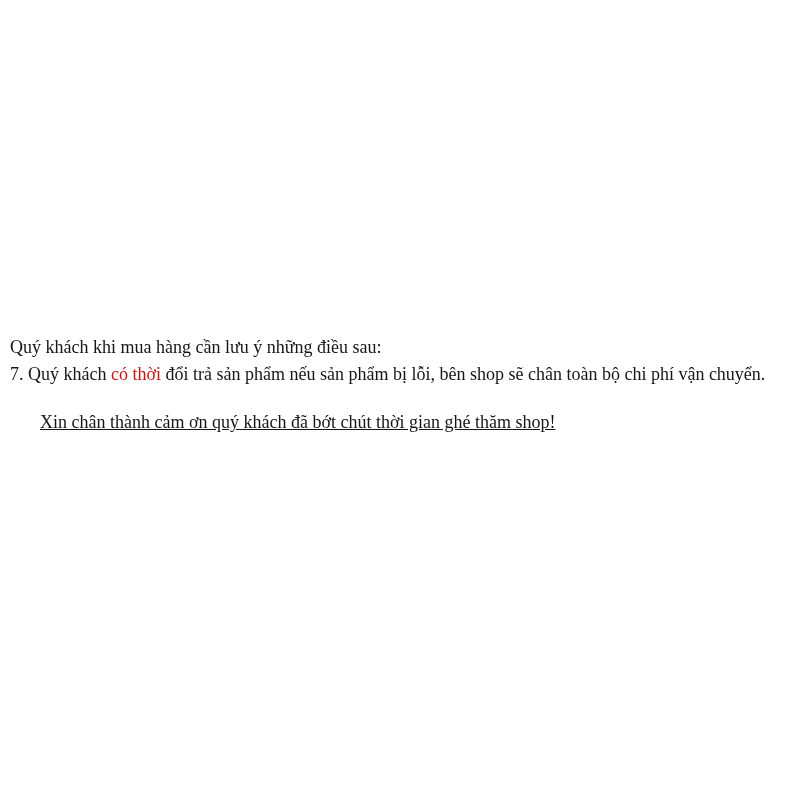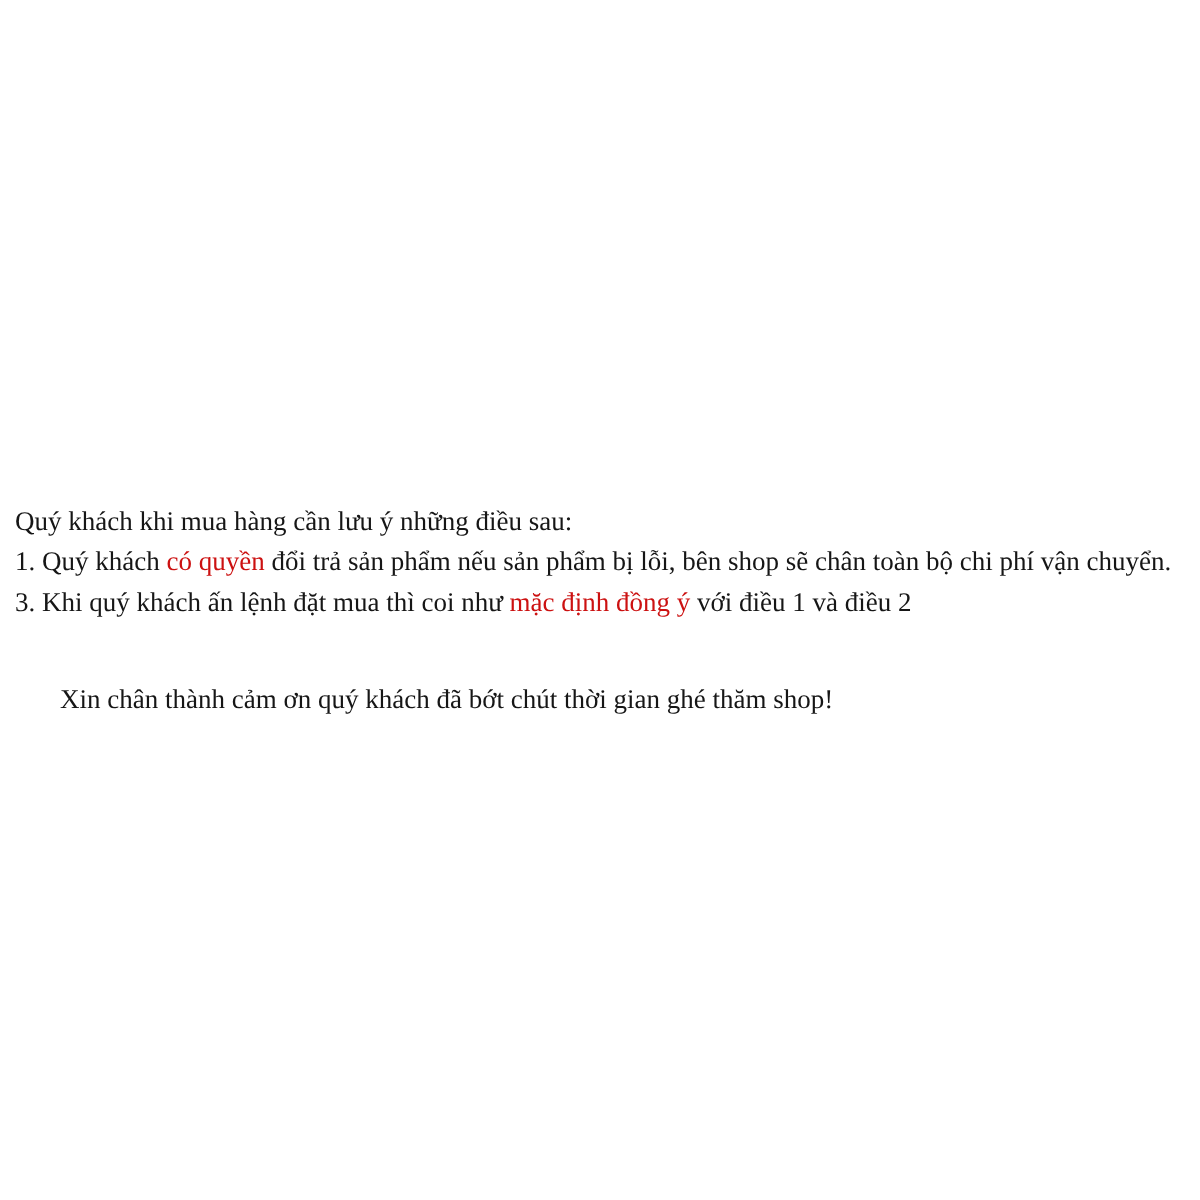--- a/index.html
+++ b/index.html
@@ -23,32 +23,32 @@
     line-height: 27px;
   }
   .notice-line {
     margin: 0;
     white-space: nowrap;
   }
   .highlight {
     color: var(--red, #cc1111);
   }
   .thanks-line {
-    margin-top: 38px;
+    margin-top: 21px;
     text-indent: 30px;
     white-space: nowrap;
+    text-decoration: underline;
   }
 </style>
 </head>
 <body style="--ink: #161616; --red: #cc1111; background: rgb(255, 255, 255);">
 
 <div class="notice-block">
 
   <p class="notice-line">Quý khách khi mua hàng cần lưu ý những điều sau:</p>
 
-  <p class="notice-line"><span>1. Quý khách </span><span class="highlight">có quyền</span><span> đổi trả sản phẩm nếu sản phẩm bị lỗi, bên shop sẽ chân toàn bộ chi phí vận chuyển.</span></p>
+  <p class="notice-line"><span>7. Quý khách </span><span class="highlight">có thời</span><span> đổi trả sản phẩm nếu sản phẩm bị lỗi, bên shop sẽ chân toàn bộ chi phí vận chuyển.</span></p>
 
 
-  <p class="notice-line"><span>3. Khi quý khách ấn lệnh đặt mua thì coi như </span><span class="highlight">mặc định đồng ý</span><span> với điều 1 và điều 2</span></p>
 
   <p class="notice-line thanks-line">Xin chân thành cảm ơn quý khách đã bớt chút thời gian ghé thăm shop!</p>
 
 </div>
 
 </body></html>

